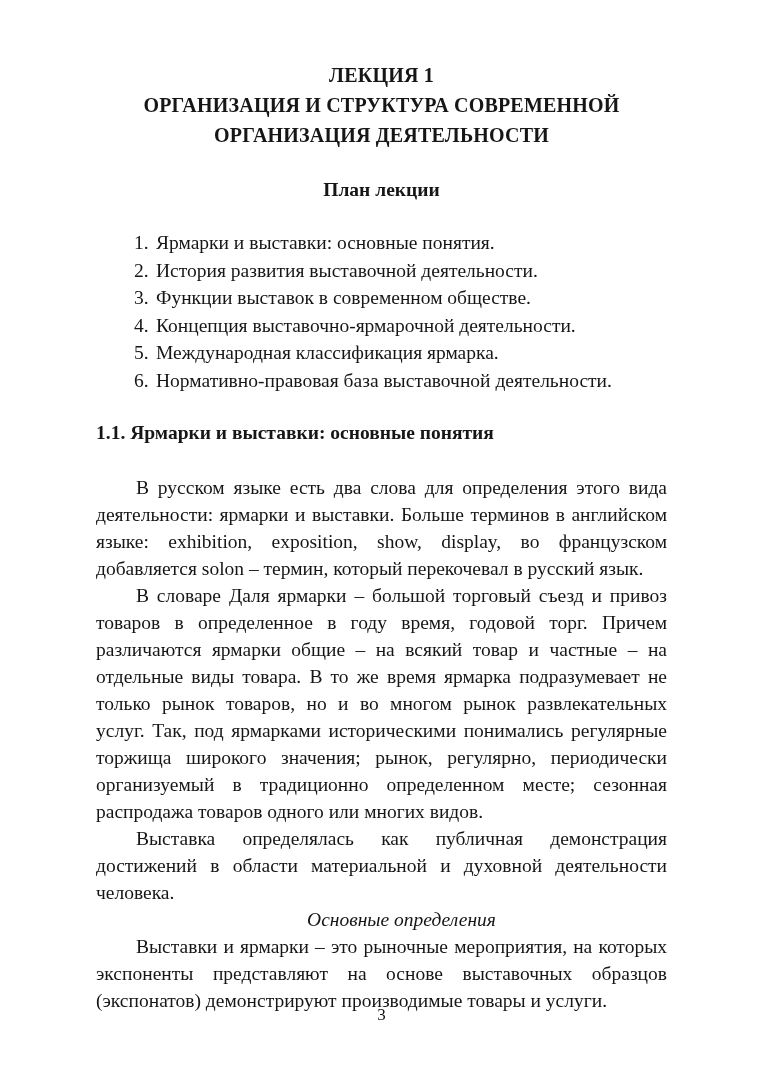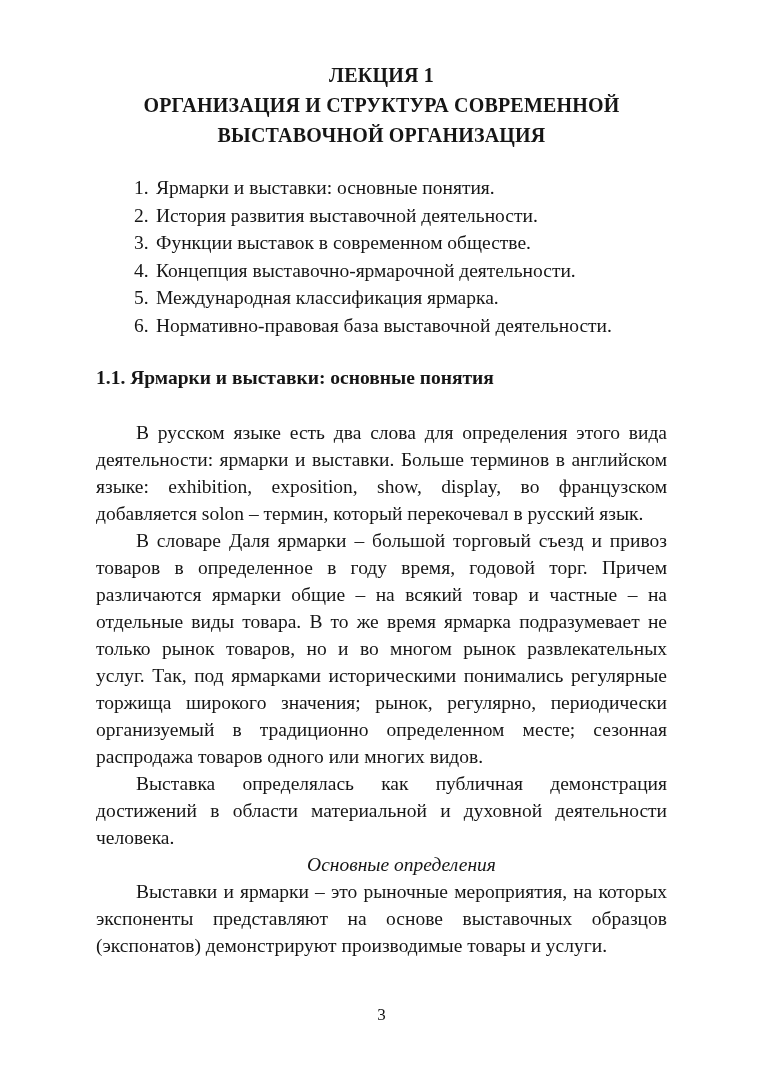--- a/index.html
+++ b/index.html
@@ -85,23 +85,24 @@
   }
 </style>
 </head>
 <body>
 
 <div class="page">
 
   <div class="doc-title">
     <div>ЛЕКЦИЯ 1</div>
     <div>ОРГАНИЗАЦИЯ И СТРУКТУРА СОВРЕМЕННОЙ</div>
-    <div>ВЫСТАВОЧНОЙ ОРГАНИЗАЦИЯ</div>
+    <div>ОРГАНИЗАЦИЯ ДЕЯТЕЛЬНОСТИ</div>
   </div>
 
+  <div class="plan-heading">План лекции</div>
 
   <div class="plan-list">
     <div class="plan-item">
       <span class="plan-num">1.</span>
       <span class="plan-text">Ярмарки и выставки: основные понятия.</span>
     </div>
     <div class="plan-item">
       <span class="plan-num">2.</span>
       <span class="plan-text">История развития выставочной деятельности.</span>
     </div>

